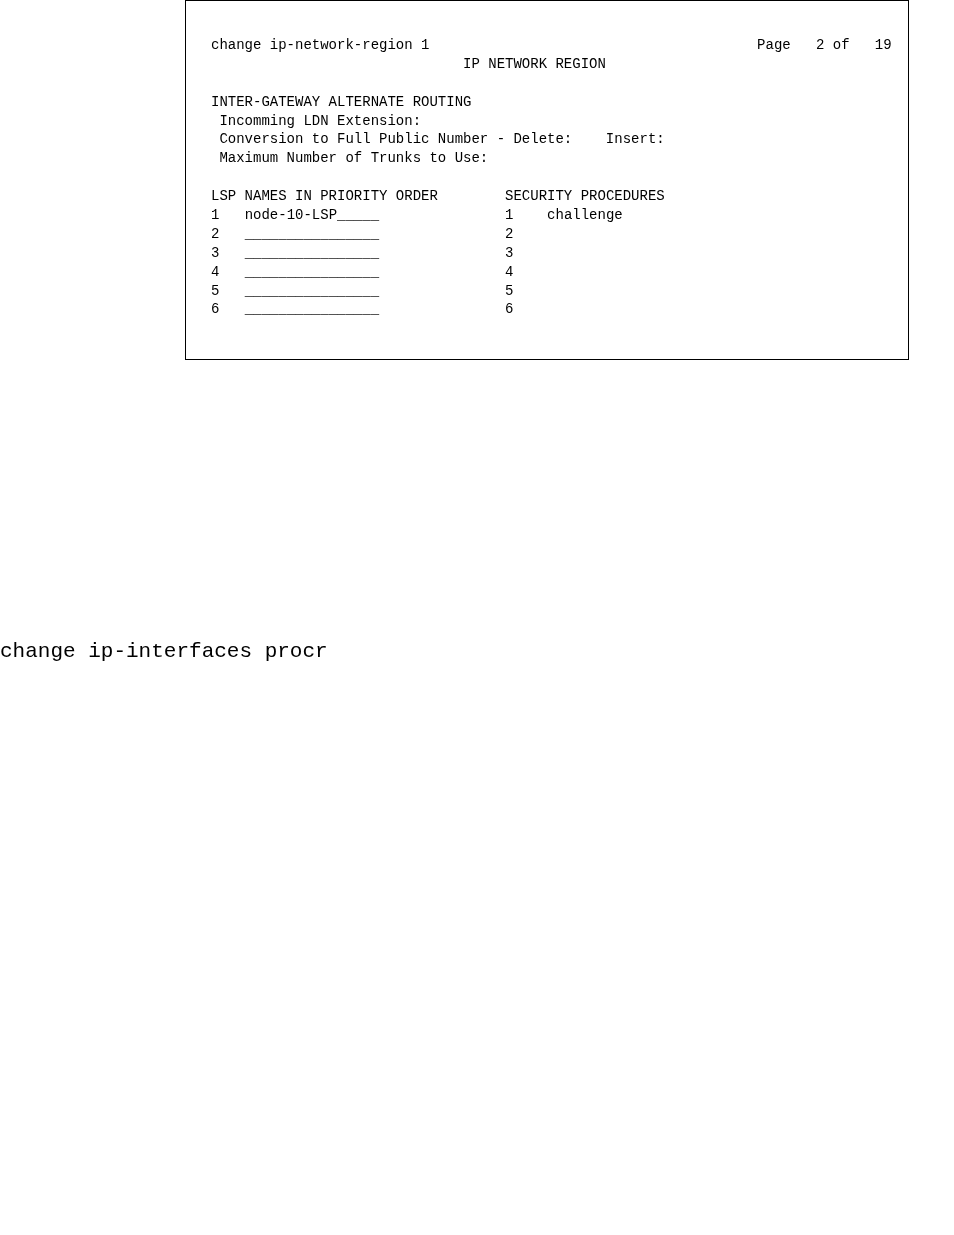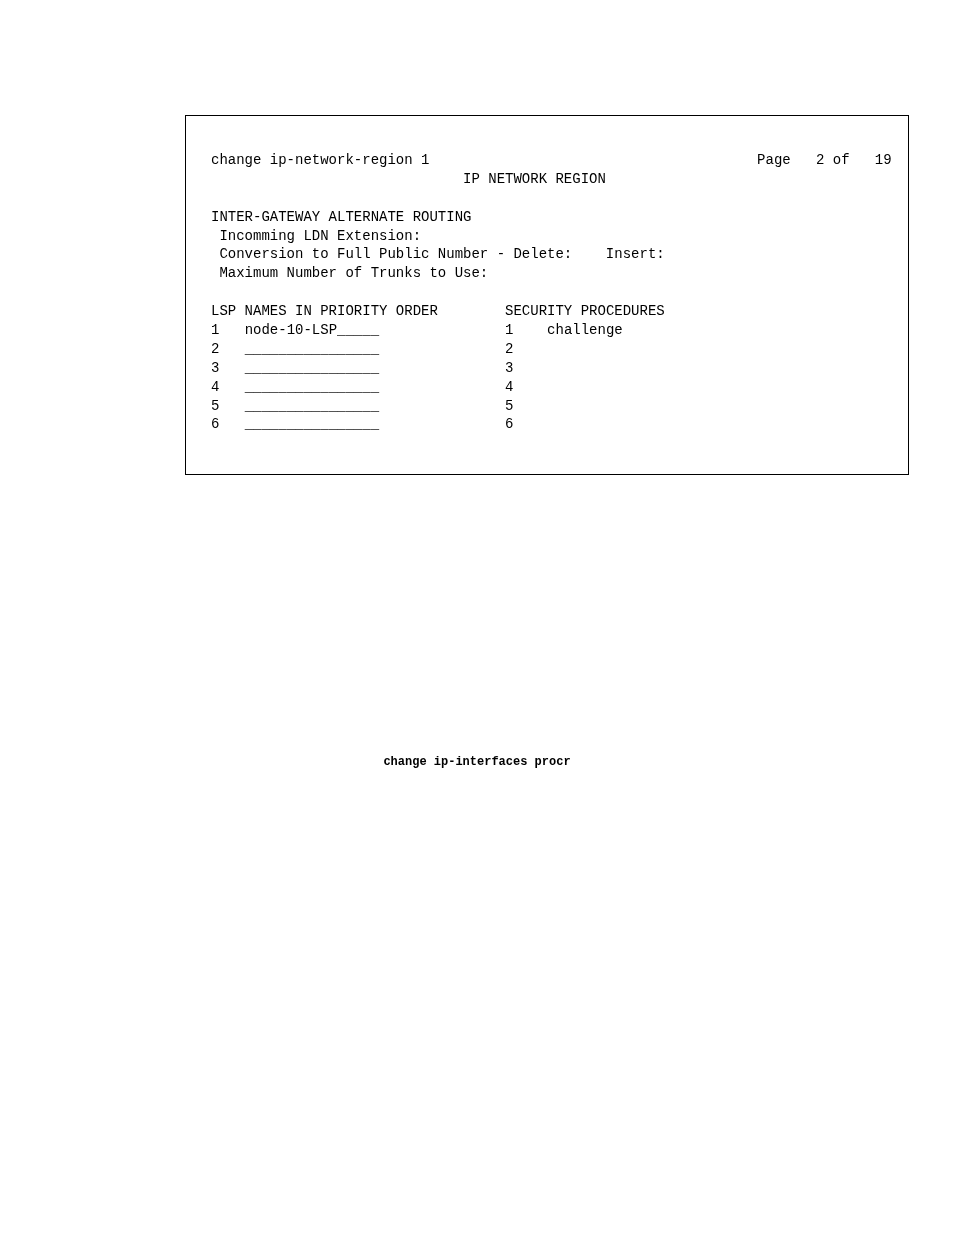--- a/index.html
+++ b/index.html
@@ -8,37 +8,35 @@
       background: #fff;
       font-family: "Courier New", Courier, monospace;
       font-size: 14px;
       color: #000;
     }
     .page {
       width: 954px;
       height: 871px;
       position: relative;
       box-sizing: border-box;
-      padding-top: 115px;
     }
     .terminal-box {
       border: 1px solid #000;
       margin-left: 185px;
       margin-right: 45px;
       padding: 35px 20px 40px 25px;
       box-sizing: border-box;
       white-space: pre;
       line-height: 1.35;
       font-size: 14px;
     }
     .cmd-title {
       font-family: "Courier New", Courier, monospace;
-      font-weight: bold;
-      font-size: 12px;
-      text-align: center;
+      font-weight: normal;
+      font-size: 21px;
       margin-top: 280px;
     }
   </style>
 </head>
 <body>
 
 <div class="page">
 
   <div class="terminal-box"><span>change ip-network-region 1</span>                                       <span>Page</span>   <span>2</span> <span>of</span>   <span>19</span>
                               <span>IP NETWORK REGION</span>

